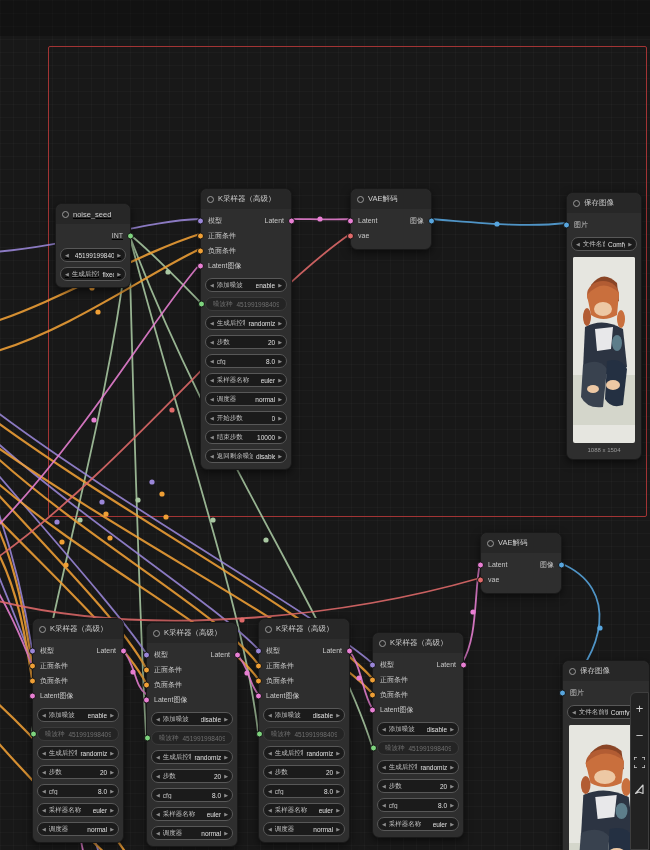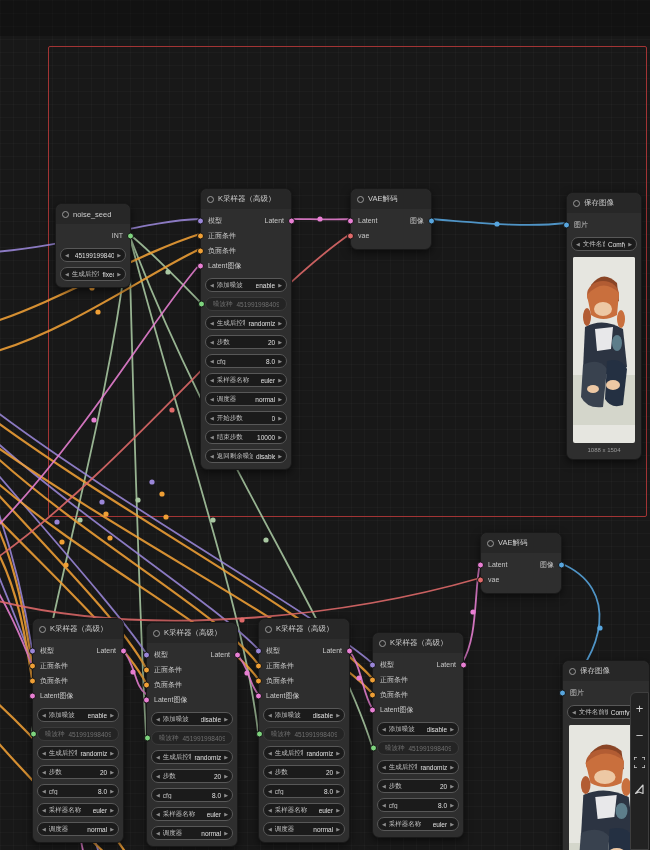--- a/index.html
+++ b/index.html
@@ -107,21 +107,21 @@
     <path d="M-6,560 C120,472 252,302 350,234" fill="none" stroke="#e06a6a" stroke-width="1.8" stroke-linecap="round" opacity="0.88"></path>
     <circle cx="172" cy="410" r="2.6" fill="#e06a6a"></circle>
     <path d="M-6,600 C160,642 362,612 480,578" fill="none" stroke="#e06a6a" stroke-width="1.8" stroke-linecap="round" opacity="0.88"></path>
     <circle cx="242" cy="620" r="2.6" fill="#e06a6a"></circle>
     <path d="M430,219 C472,222 524,228 566,223" fill="none" stroke="#57a5de" stroke-width="1.8" stroke-linecap="round" opacity="0.88"></path>
     <circle cx="497" cy="224" r="2.6" fill="#57a5de"></circle>
     <path d="M560,563 C622,588 602,656 562,691" fill="none" stroke="#57a5de" stroke-width="1.8" stroke-linecap="round" opacity="0.88"></path>
     <circle cx="600" cy="628" r="2.6" fill="#57a5de"></circle>
   </svg>
 <div id="nodes-layer">
-    <div class="node" style="left: 55px; top: 203px; width: 74px;">
+    <div class="node" style="left: 55px; top: 203px; width: 74px; text-decoration: underline;">
       <div class="tbar">
         <span class="tdot"></span>
         <span>noise_seed</span>
       </div>
       <div class="rows">
         <div class="prow">
           <span class="outl">INT</span>
           <span class="pdot out" style="background: rgb(126, 212, 126);"></span>
         </div>
         <div class="wpill">

